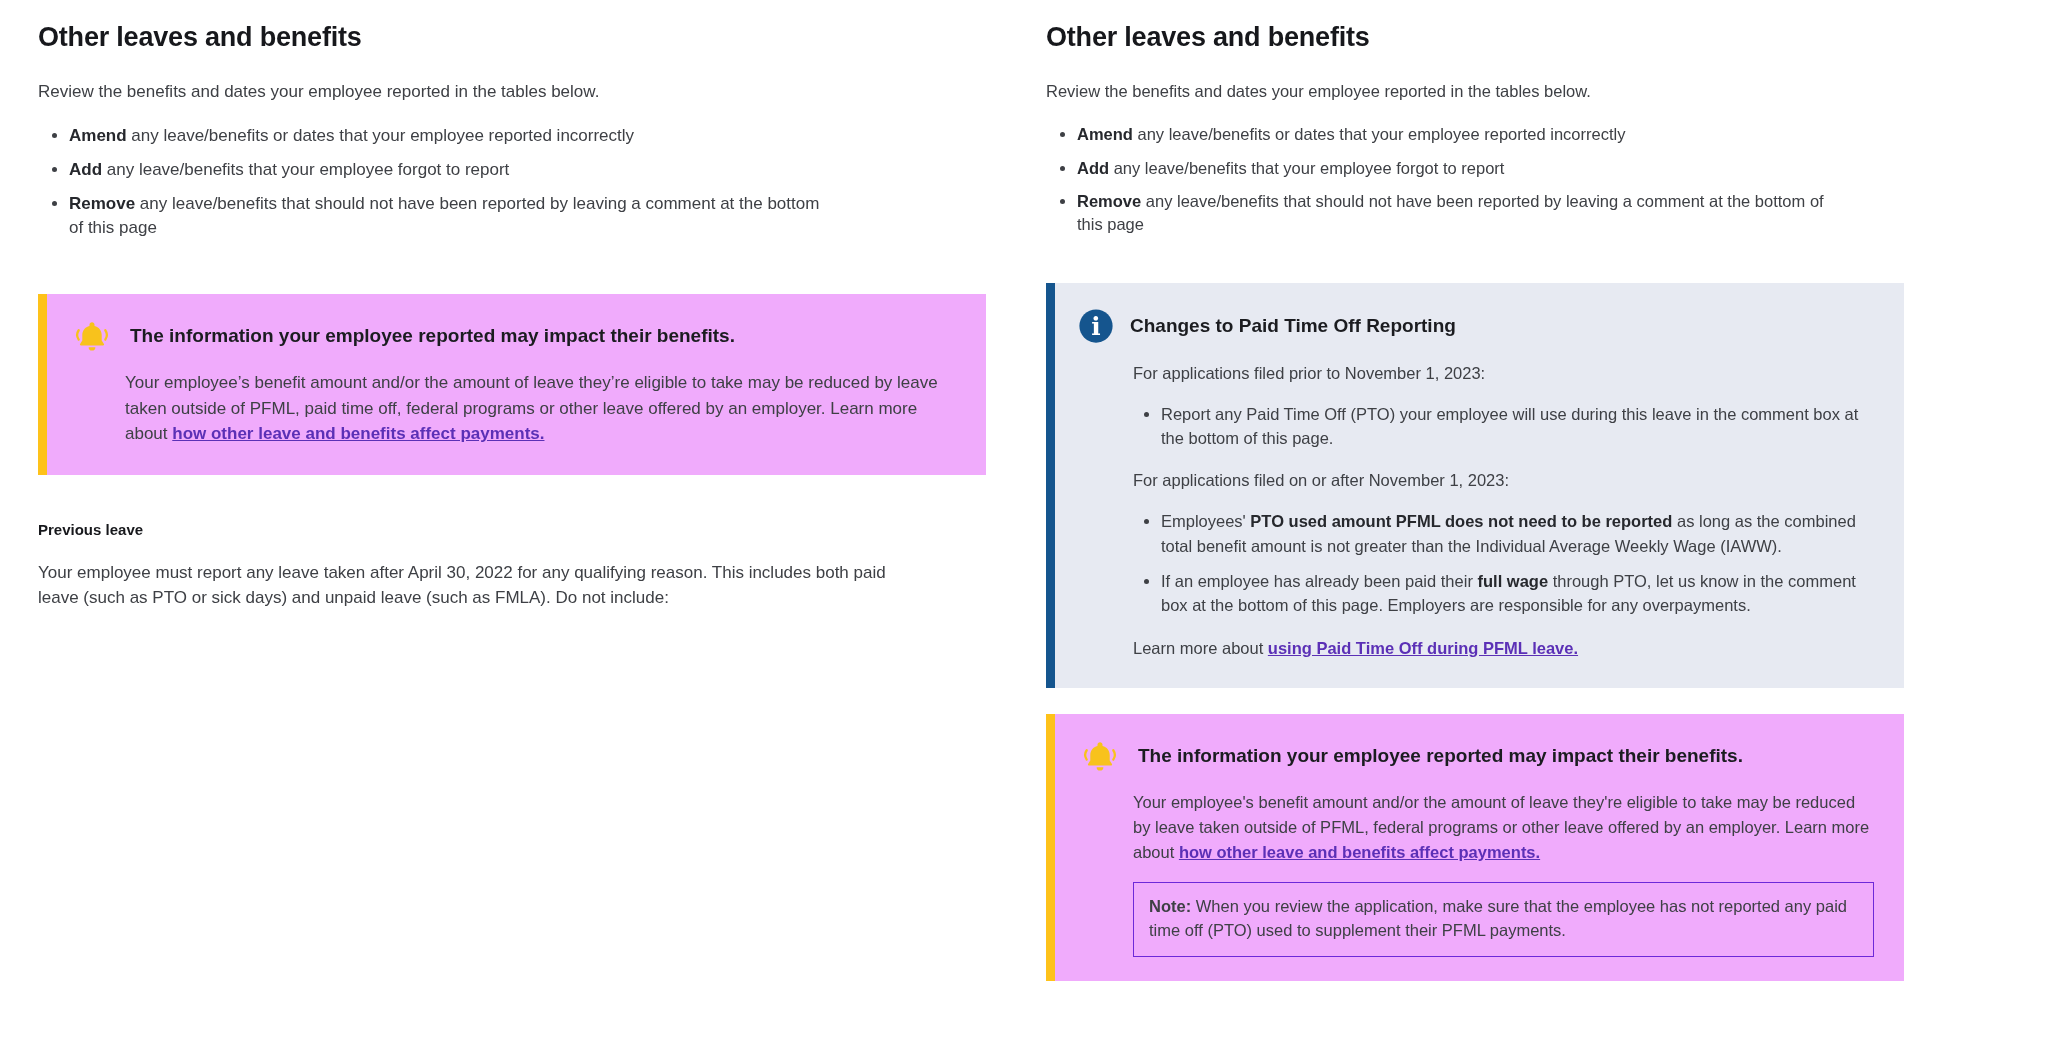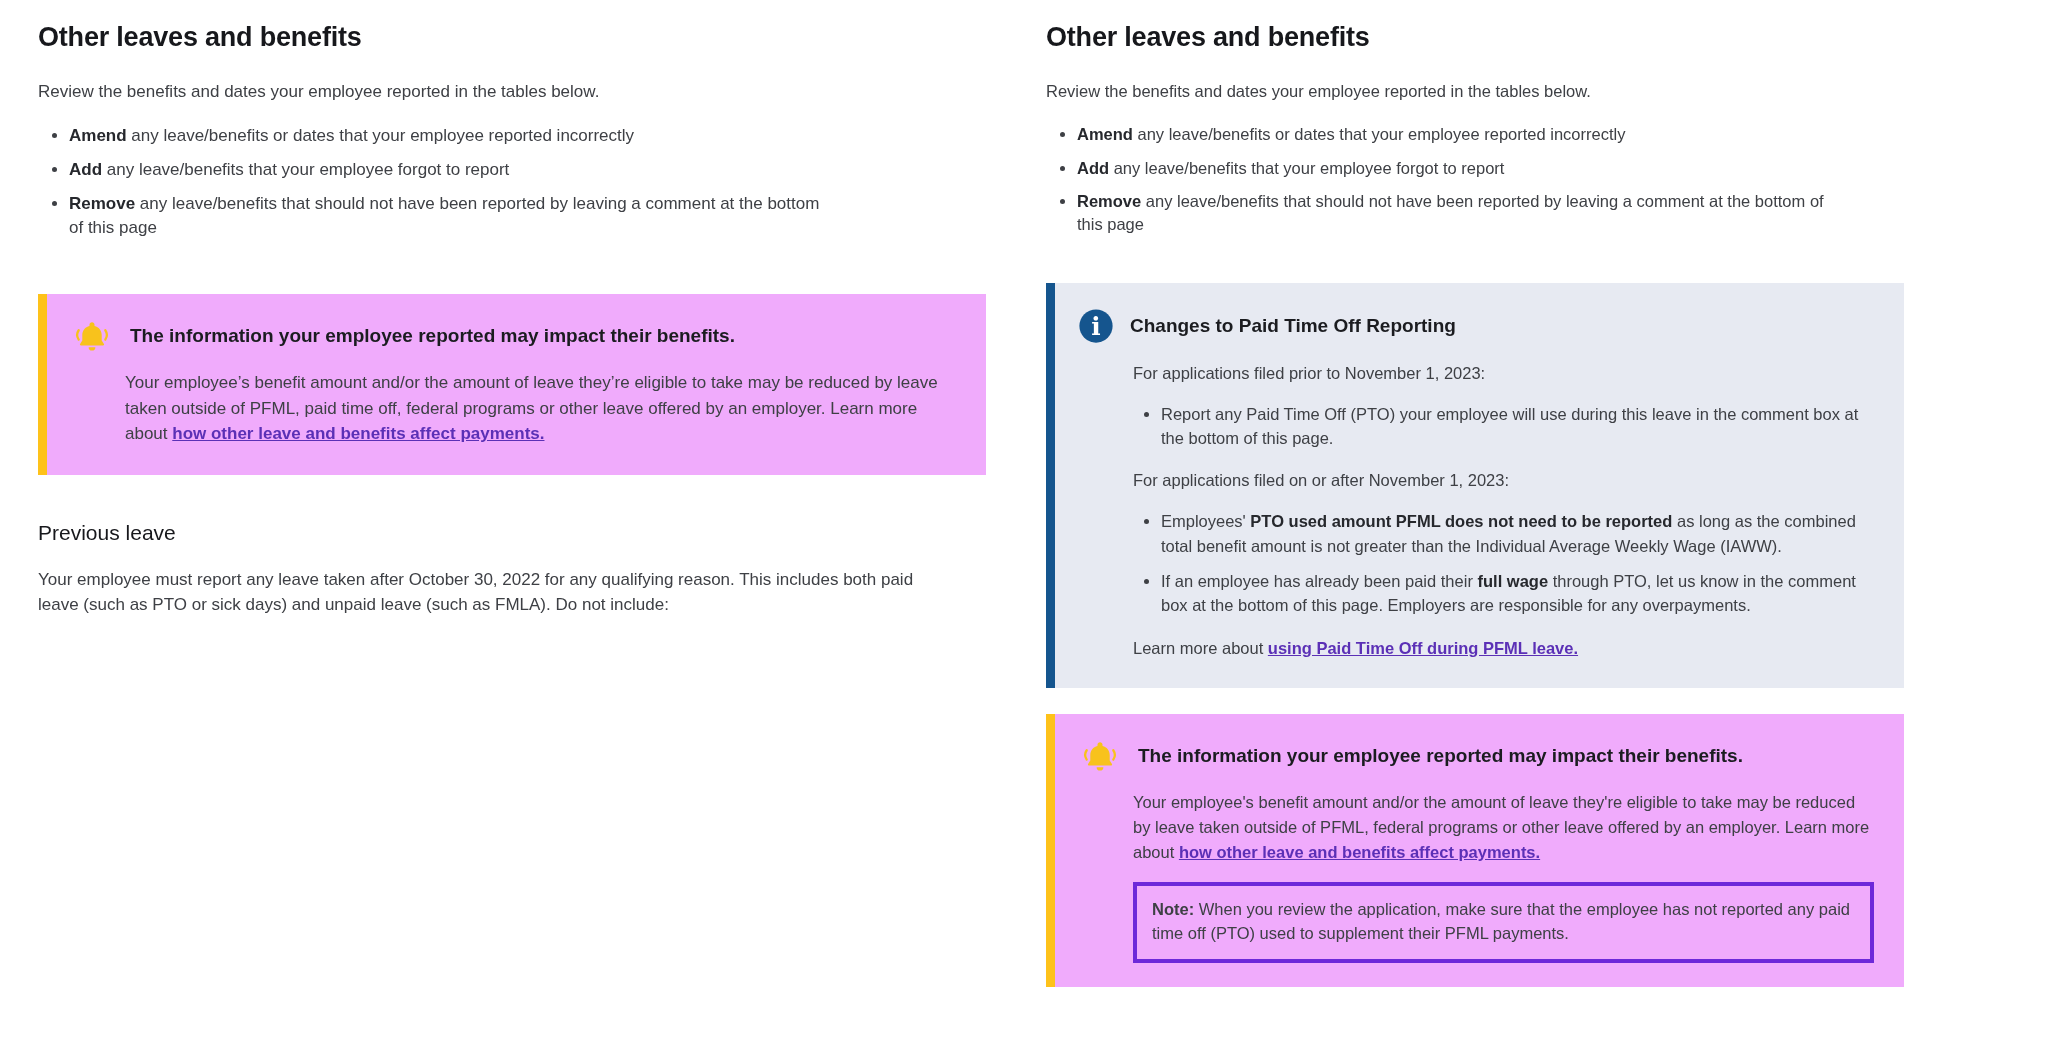--- a/index.html
+++ b/index.html
@@ -47,28 +47,28 @@
   .callout-body p:last-child { margin-bottom: 0; }
   .callout-body ul { margin: 16px 0 18px 0; padding-left: 28px; }
   .callout-body ul li { margin-bottom: 11px; line-height: 1.48; }
   .callout-body ul li:last-child { margin-bottom: 0; }
 
   a.link {
     color: #5b30b6; font-weight: 700; text-decoration: underline; cursor: pointer; text-align: right;
   }
 
   .note-box {
-    border: 4px solid #6d28d9;
+    border: 1px solid #6d28d9;
     padding: 11px 15px 13px 15px;
     margin-top: 17px;
     line-height: 1.5;
   }
 
   h2.section-title {
-    font-size: 21px; font-weight: 400; color: #17181c;
+    font-size: 15px; font-weight: 700; color: #17181c;
     margin: 46px 0 22px 0;
   }
   p.section-body { margin: 0; line-height: 1.5; max-width: 880px; }
 </style>
 </head>
 <body>
 
 <div class="page">
 
   <section class="panel left">
@@ -92,21 +92,21 @@
           </svg>
         </span>
         <h3>The information your employee reported may impact their benefits.</h3>
       </div>
       <div class="callout-body">
         <p><span>Your employee’s benefit amount and/or the amount of leave they’re eligible to take may be reduced by leave taken outside of PFML, paid time off, federal programs or other leave offered by an employer. Learn more about </span><a class="link">how other leave and benefits affect payments.</a></p>
       </div>
     </div>
 
     <h2 class="section-title">Previous leave</h2>
-    <p class="section-body">Your employee must report any leave taken after October 30, 2022 for any qualifying reason. This includes both paid leave (such as PTO or sick days) and unpaid leave (such as FMLA). Do not include:</p>
+    <p class="section-body">Your employee must report any leave taken after April 30, 2022 for any qualifying reason. This includes both paid leave (such as PTO or sick days) and unpaid leave (such as FMLA). Do not include:</p>
   </section>
 
   <section class="panel right">
     <h1 class="page-title">Other leaves and benefits</h1>
     <p class="intro">Review the benefits and dates your employee reported in the tables below.</p>
 
     <ul class="edit-list">
       <li><strong>Amend</strong><span> any leave/benefits or dates that your employee reported incorrectly</span></li>
       <li><strong>Add</strong><span> any leave/benefits that your employee forgot to report</span></li>
       <li><strong>Remove</strong><span> any leave/benefits that should not have been reported by leaving a comment at the bottom of this page</span></li>

